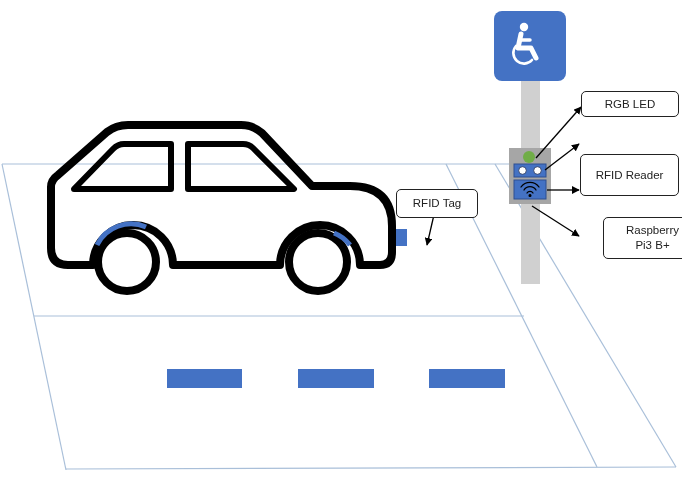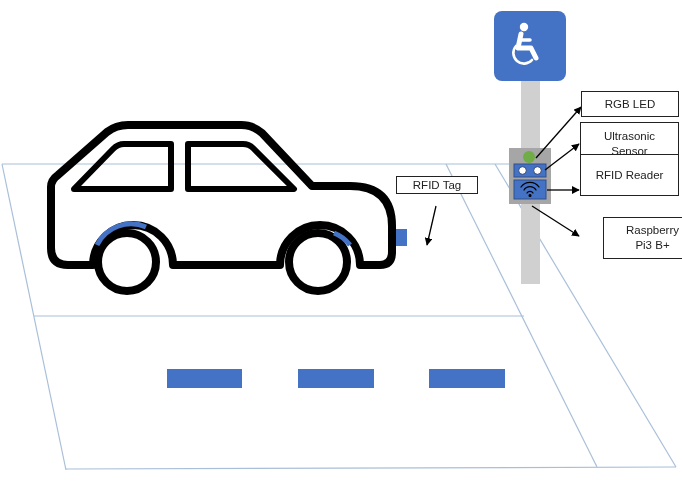--- a/index.html
+++ b/index.html
@@ -4,21 +4,21 @@
   <style>
     html, body { margin: 0; padding: 0; background: #ffffff; }
     body { width: 682px; height: 486px; overflow: hidden; font-family: "Liberation Sans", sans-serif; }
     #stage { position: relative; width: 682px; height: 486px; }
     svg { position: absolute; left: 0; top: 0; }
     .lbl {
       position: absolute;
       box-sizing: border-box;
       background: #ffffff;
       border: 1.5px solid #222;
-      border-radius: 0;
+      border-radius: 5px;
       display: flex; align-items: center; justify-content: center;
       text-align: center;
       font-family: "Liberation Sans", sans-serif;
       font-size: 11.5px;
       line-height: 15px;
       color: #222;
     }
     .lbl span { white-space: pre-line; }
   </style>
 </head>
@@ -106,29 +106,25 @@
     </defs>
     <g stroke="#000" stroke-width="1.3" fill="none">
       <line x1="436" y1="206" x2="427" y2="245" marker-end="url(#ah)"></line>
       <line x1="536" y1="158" x2="581" y2="107" marker-end="url(#ah)"></line>
       <line x1="545" y1="170" x2="579" y2="144" marker-end="url(#ah)"></line>
       <line x1="547" y1="190" x2="579" y2="190" marker-end="url(#ah)"></line>
       <line x1="532" y1="206" x2="579" y2="236" marker-end="url(#ah)"></line>
     </g>
   </svg>
 
-  <div class="lbl" style="left:396px; top:176px; width:82px; height:18px;">
+  <div class="lbl" style="left:396px; top:189px; width:82px; height:29px;">
     <span>RFID Tag</span>
   </div>
   <div class="lbl" style="left:581px; top:91px; width:98px; height:26px;">
     <span>RGB LED</span>
-  </div>
-  <div class="lbl" style="left:580px; top:122px; width:99px; height:43px;">
-    <span>Ultrasonic
-Sensor</span>
   </div>
   <div class="lbl" style="left:580px; top:154px; width:99px; height:42px;text-align:right;">
     <span>RFID Reader</span>
   </div>
   <div class="lbl" style="left:580px; top:217px; width:99px; height:42px;margin-left:23px;">
     <span>Raspberry
 Pi3 B+</span>
   </div>
 </div>
 

